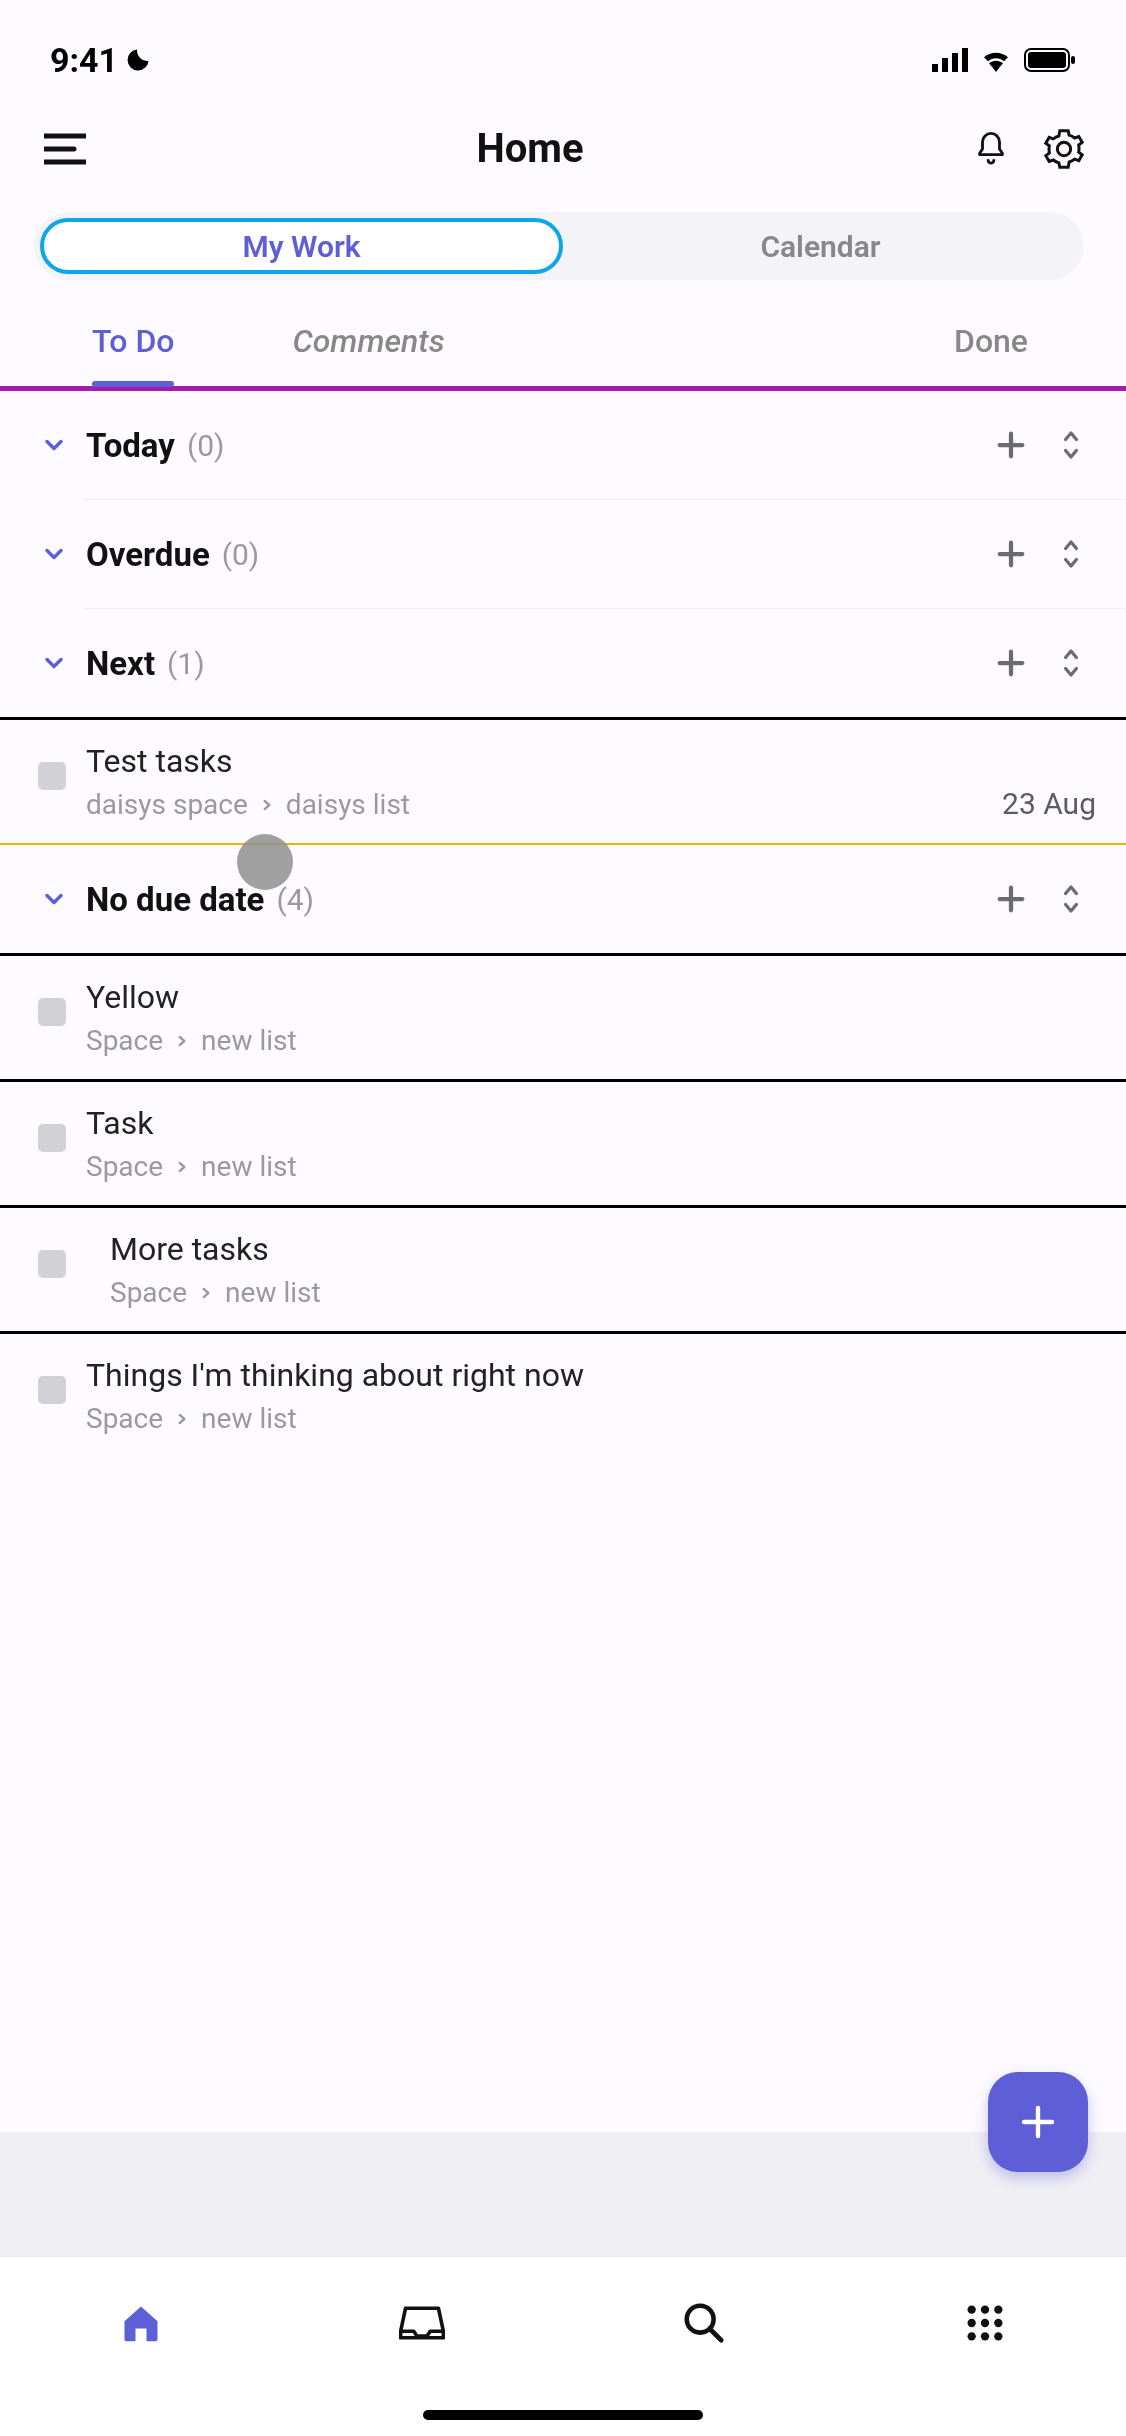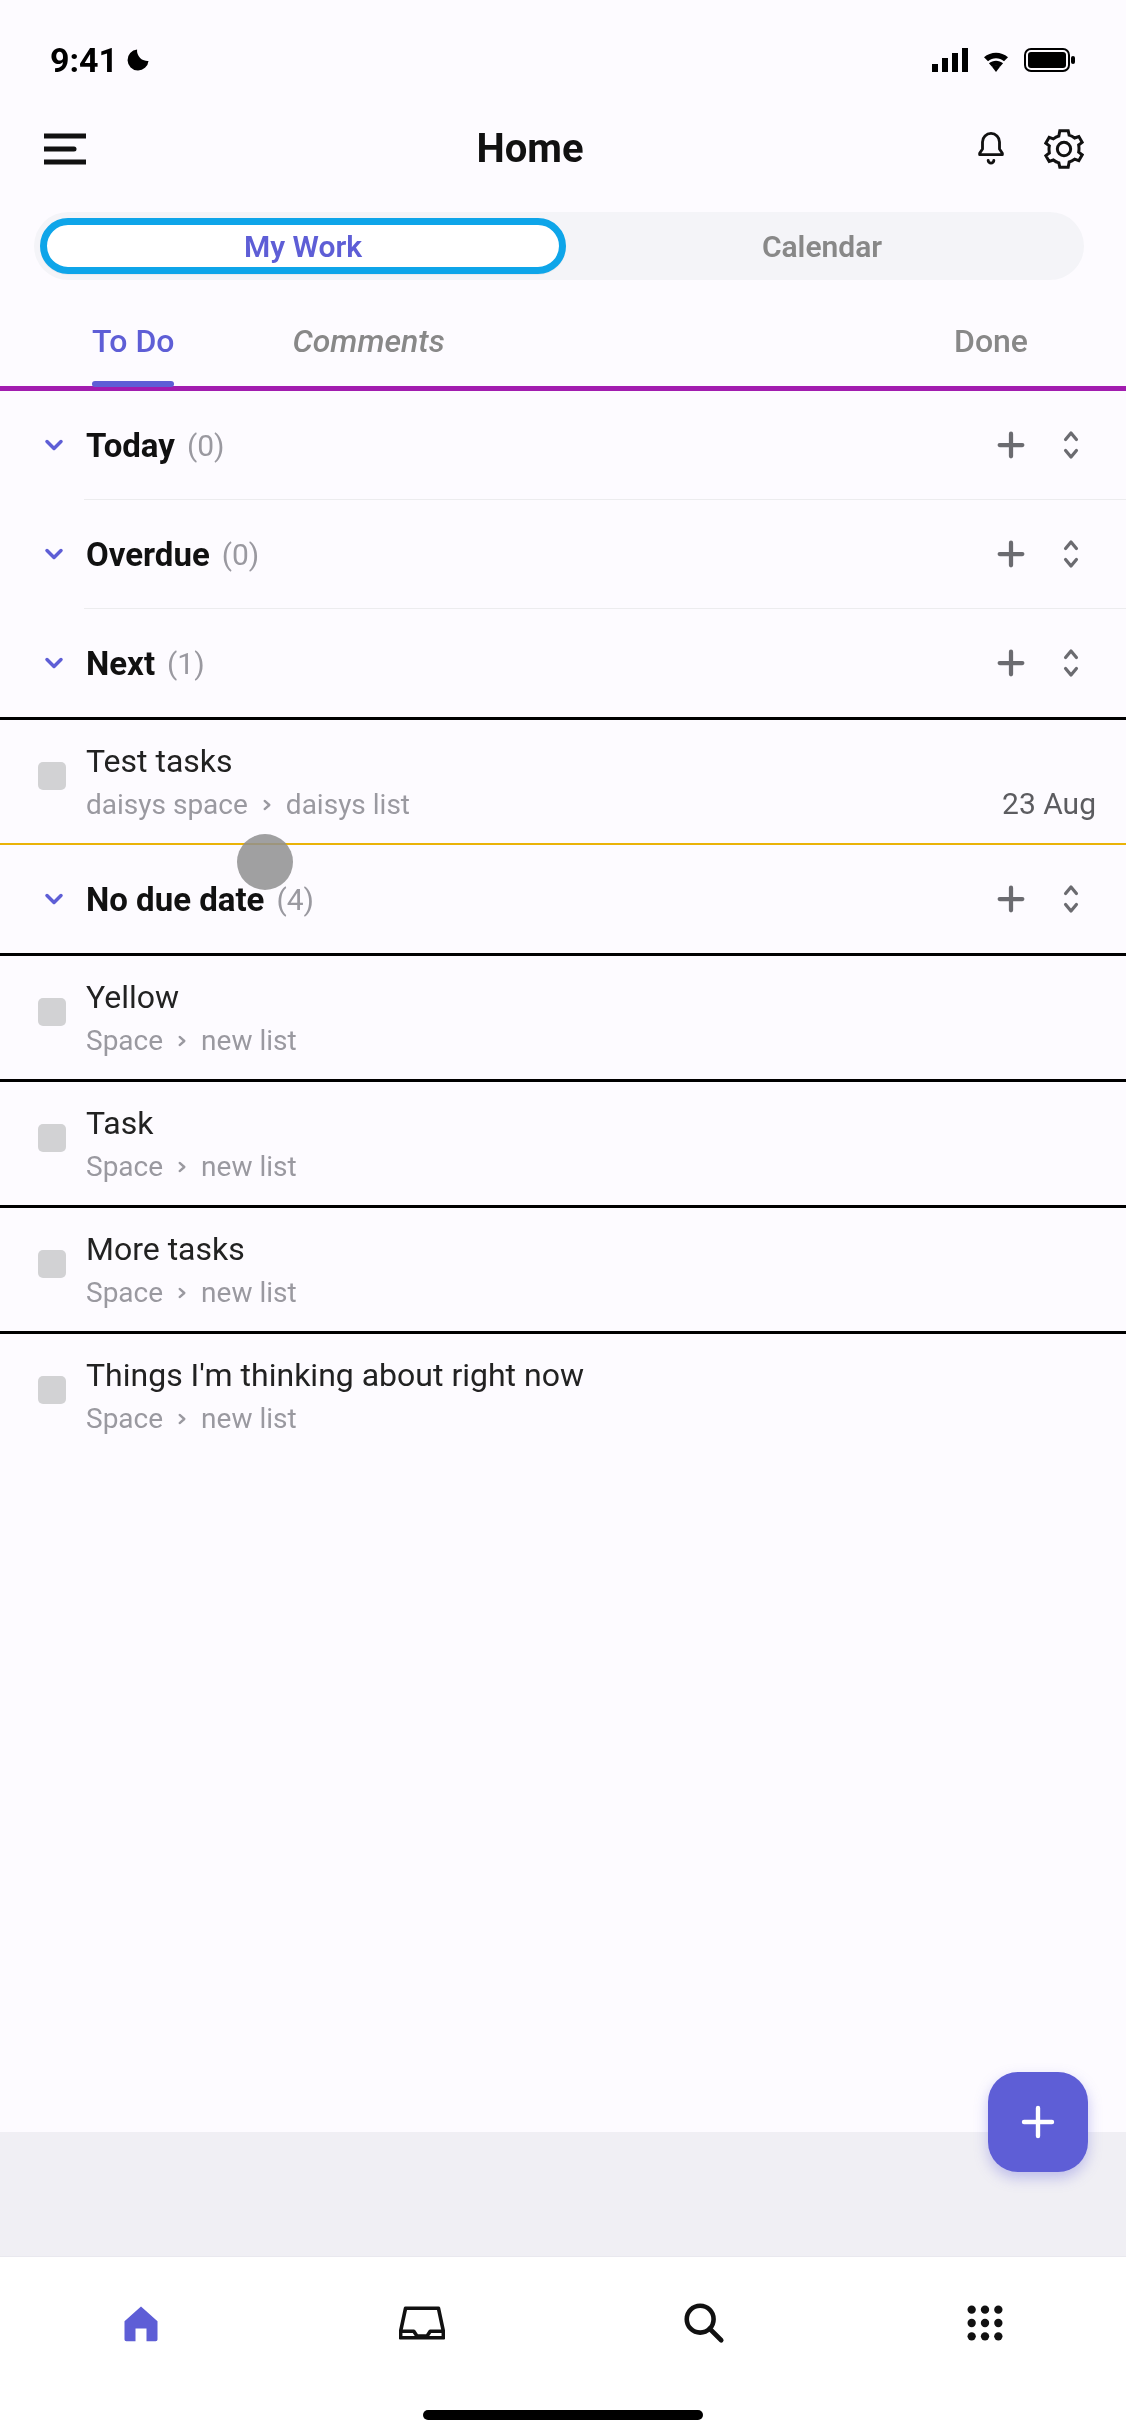--- a/index.html
+++ b/index.html
@@ -9,21 +9,21 @@
 .status-time { font-size: 34px; font-weight: 700; color: #000; display: flex; align-items: center; gap: 6px; }
 .status-right { display: flex; align-items: center; gap: 12px; }
 
 .header { display: flex; justify-content: space-between; align-items: center; padding: 25px 42px 30px 44px; }
 .header-title { font-size: 40px; font-weight: 700; color: #111; }
 .header-icons { display: flex; gap: 36px; align-items: center; }
 
 
 .segmented { margin: 10px 42px 14px 34px; background: #f4f4f8; border-radius: 40px; padding: 6px; display: flex; height: 68px; }
 .segment { flex: 1; display: flex; align-items: center; justify-content: center; font-size: 30px; font-weight: 600; color: #888; border-radius: 34px; }
-.segment.active { background: #fff; color: #5e5ed6; box-shadow: 0 1px 1px rgba(0,0,0,.05); border: 7px solid #0ea5e9; }
+.segment.active { background: #fff; color: #5e5ed6; box-shadow: 0 1px 1px rgba(0,0,0,.05); border: 4px solid #0ea5e9; }
 
 
 .subtabs { display: flex; padding: 28px 0 0 0; border-bottom: 5px solid #a21caf; }
 .subtab { font-size: 32px; font-weight: 500; color: #888; padding-bottom: 26px; flex: 0 0 auto; }
 .subtab.active { color: #5e5ed6; position: relative; }
 .subtab.active::after { content: ""; position: absolute; bottom: -1px; left: 0; right: 0; height: 6px; background: #5e5ed6; border-radius: 3px; }
 .subtab:nth-child(1){ margin-left: 92px; margin-right: 118px; }
 .subtab:nth-child(2){ margin-right: 72px; font-style: italic; }
 .subtab:nth-child(3){ margin-left: auto; margin-right: 98px; }
 
@@ -258,21 +258,21 @@
     <div class="task-path">
       <span>Space</span>
       <svg width="14" height="14" viewBox="0 0 24 24">
           <path d="M8 5l8 7-8 7" fill="none" stroke="#9a99a0" stroke-width="4" stroke-linecap="round" stroke-linejoin="round"></path>
         </svg>
       <span>new list</span>
     </div>
   </div>
 </div>
 
-<div class="task-row" style="margin-left:0; padding-left:38px;">
+<div class="task-row" style="margin-left:0; padding-left:38px;gap:24px;">
   <div class="task-checkbox"></div>
   <div class="task-body">
     <div class="task-title">More tasks</div>
     <div class="task-path">
       <span>Space</span>
       <svg width="14" height="14" viewBox="0 0 24 24">
           <path d="M8 5l8 7-8 7" fill="none" stroke="#9a99a0" stroke-width="4" stroke-linecap="round" stroke-linejoin="round"></path>
         </svg>
       <span>new list</span>
     </div>

